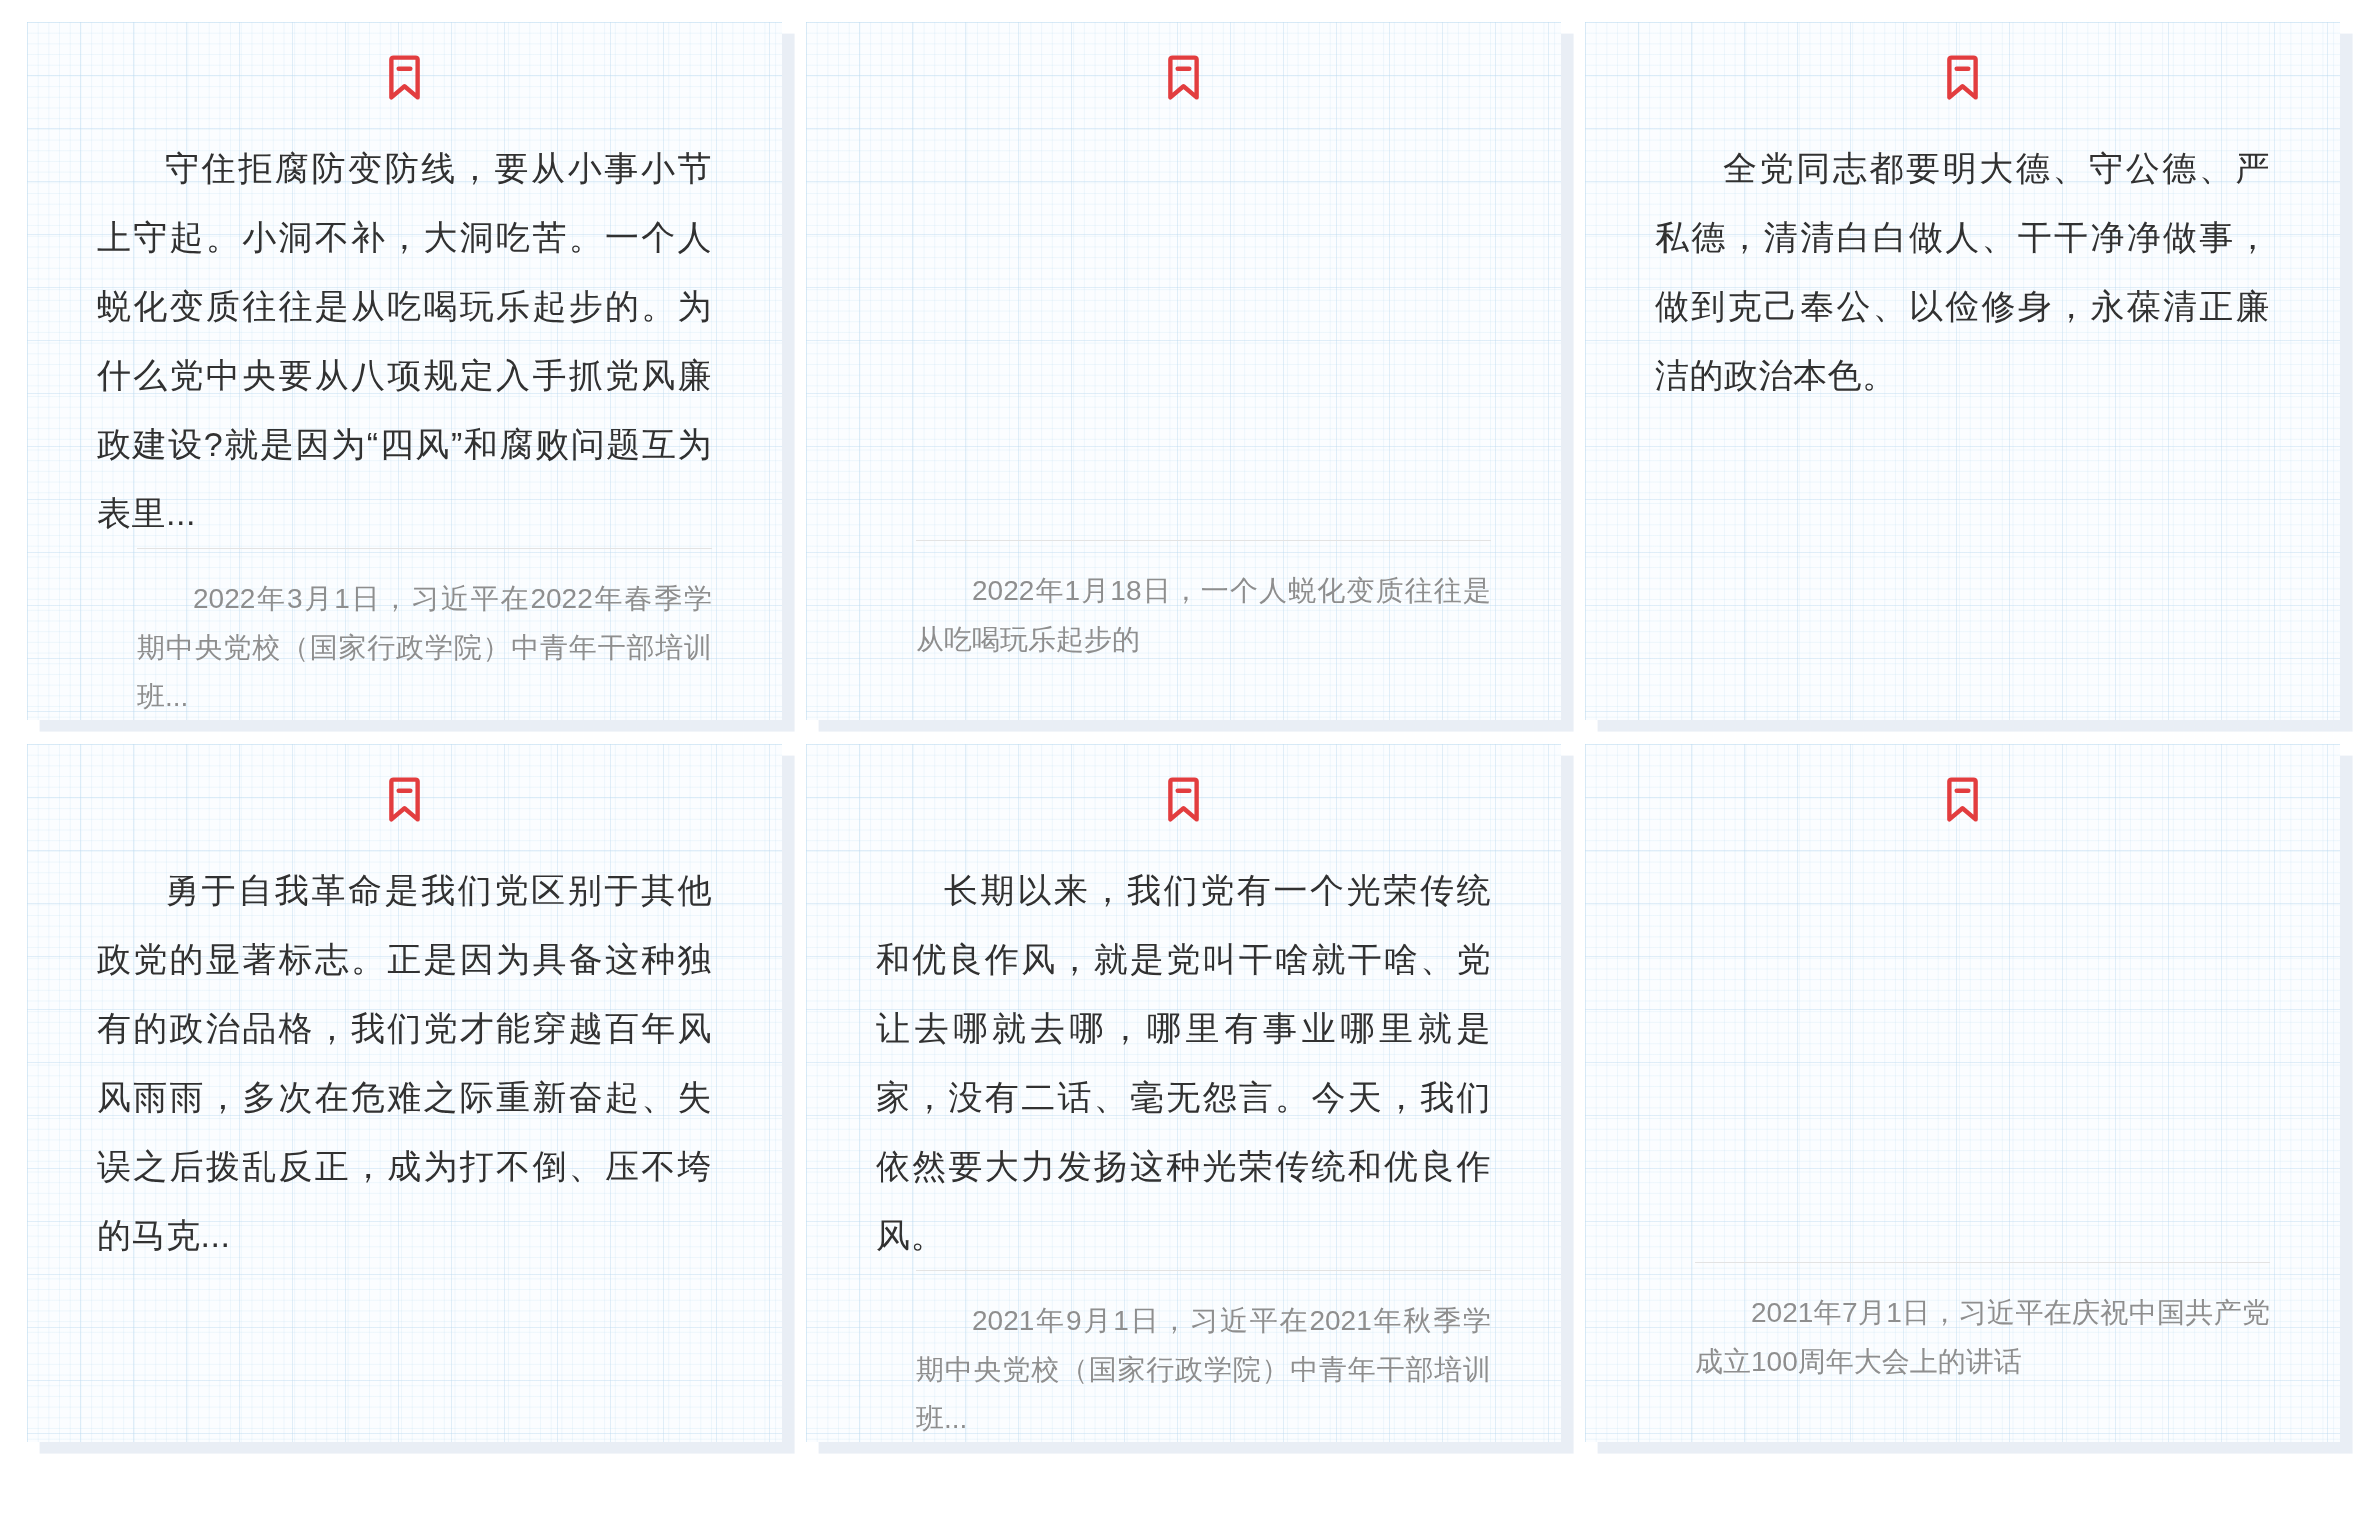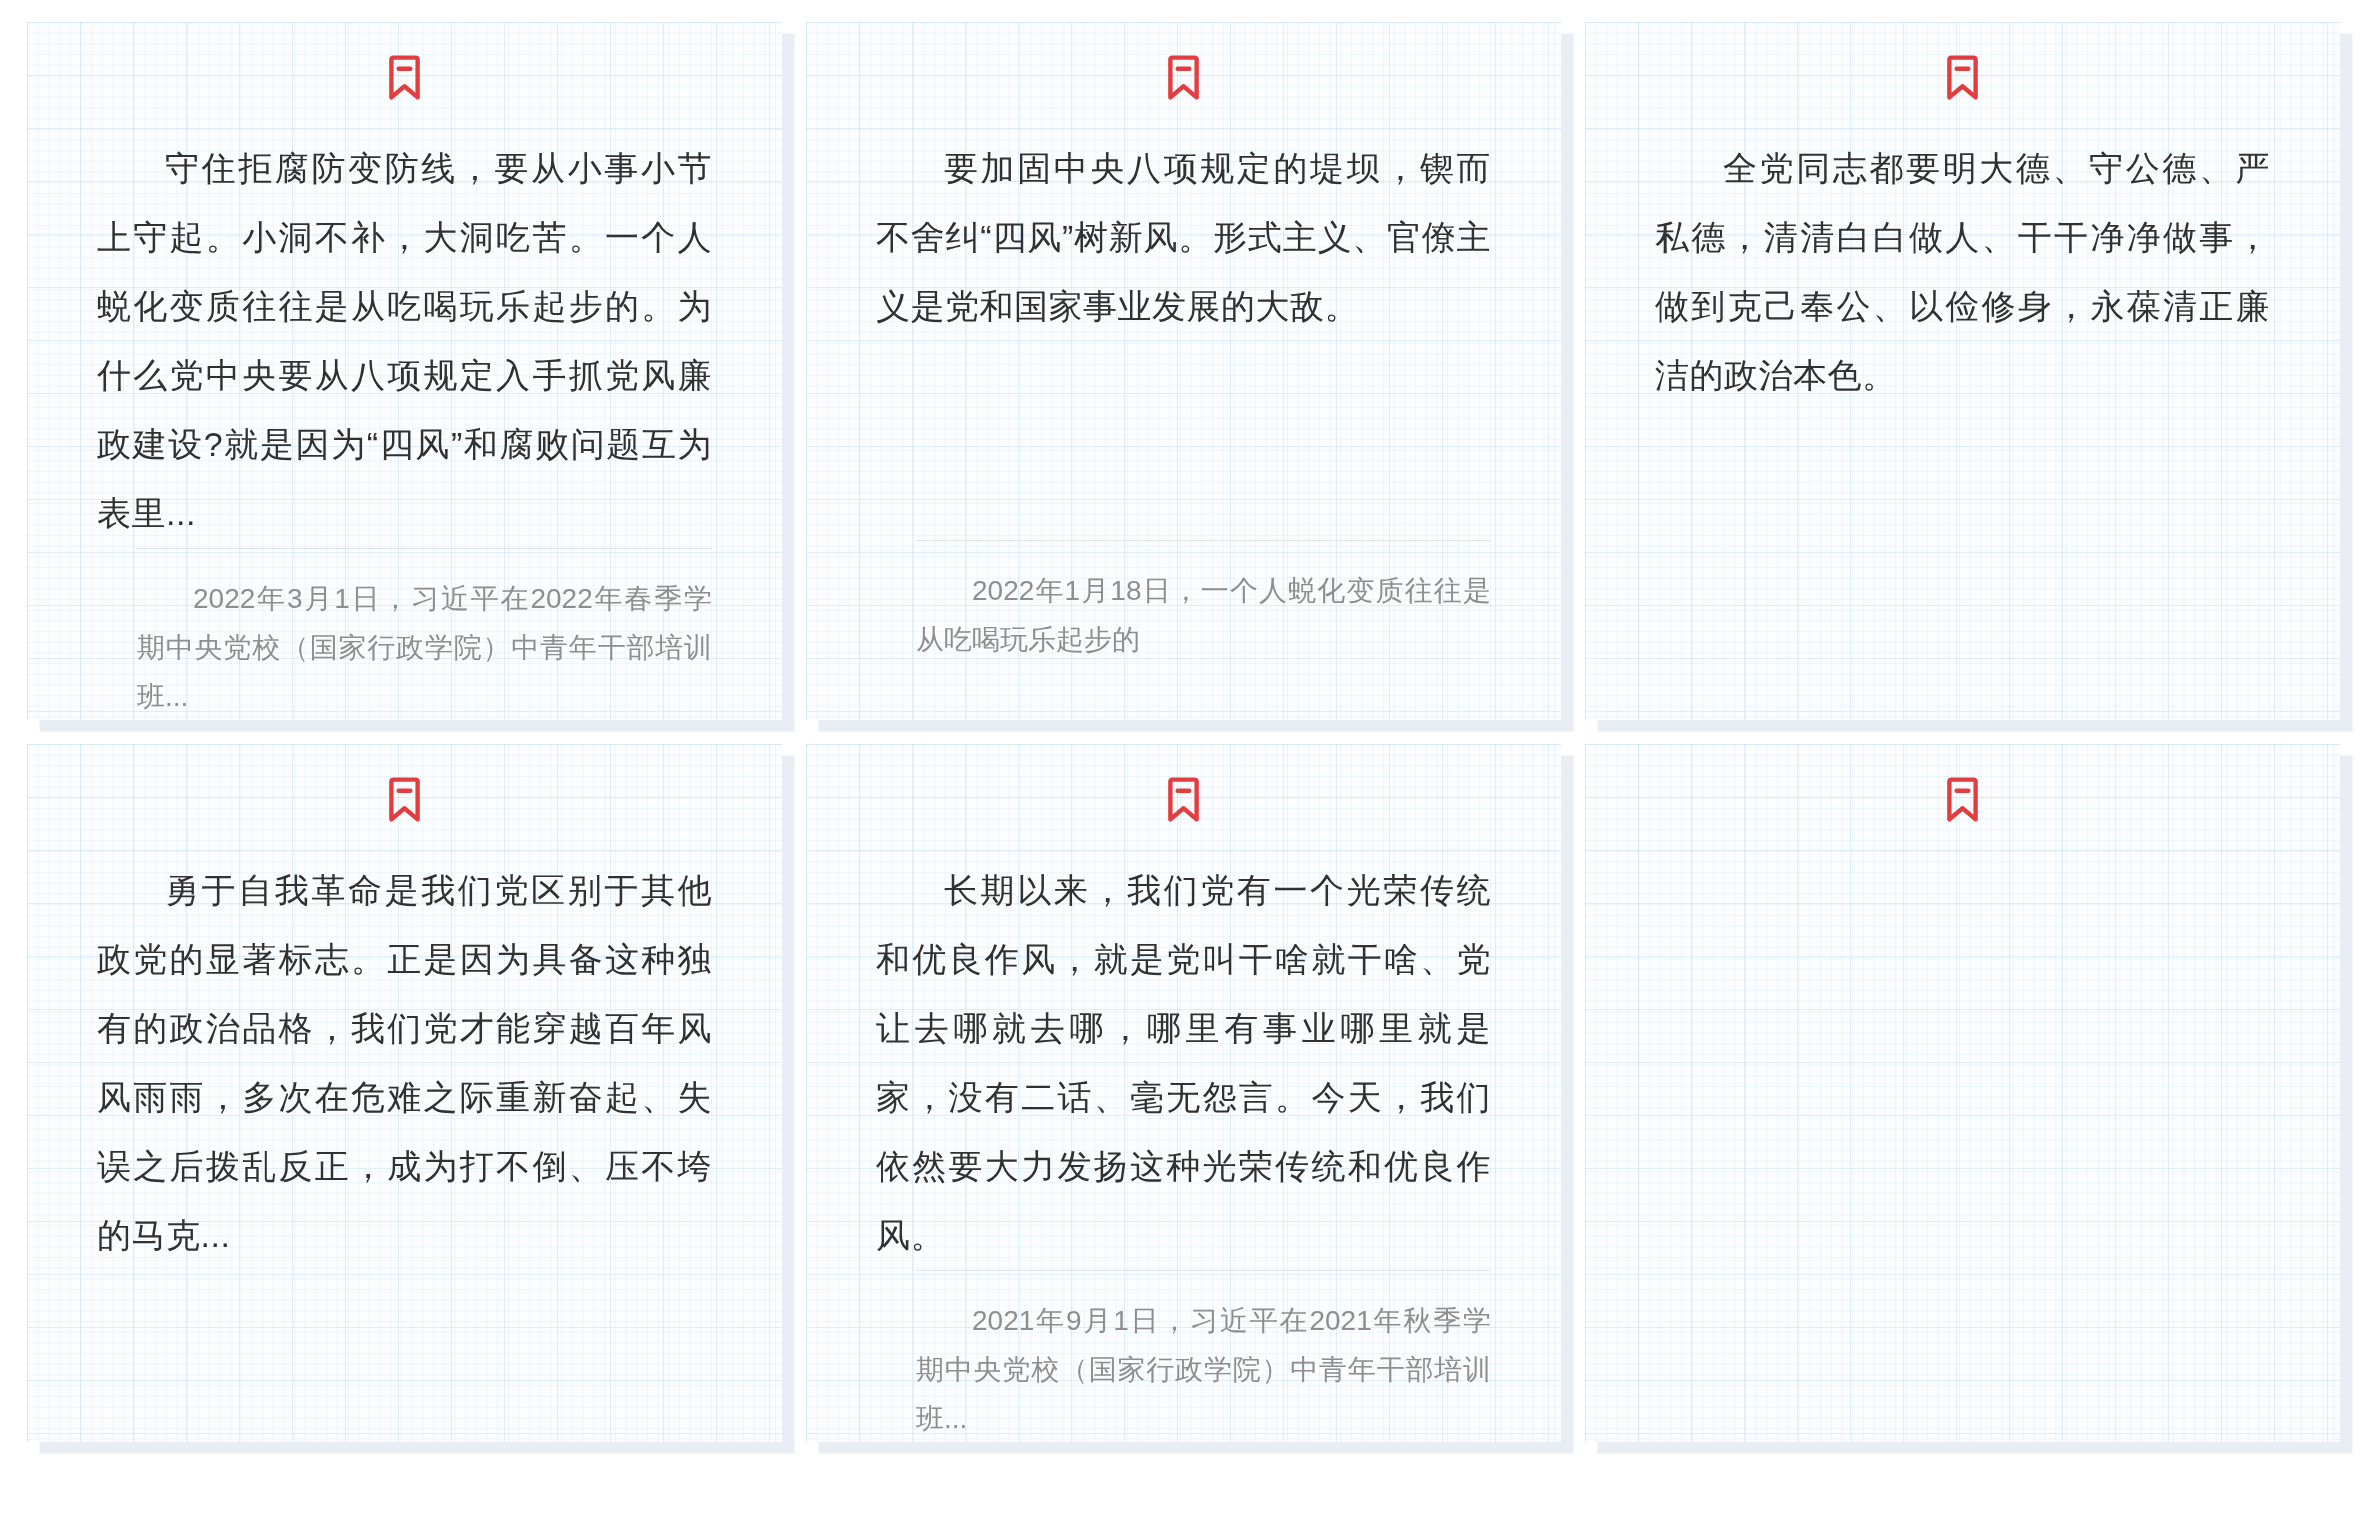--- a/index.html
+++ b/index.html
@@ -86,21 +86,20 @@
     <div class="attribution">2022年3月1日，习近平在2022年春季学期中央党校（国家行政学院）中青年干部培训班...</div>
   </article>
 
   <article class="card">
     <div class="icon-wrap">
       <svg width="35" height="49" viewBox="0 0 36 50" fill="none" xmlns="http://www.w3.org/2000/svg">
         <path d="M6.5 4.5 h23 a2 2 0 0 1 2 2 v39 l-13.5 -11.5 -13.5 11.5 v-39 a2 2 0 0 1 2 -2 z" stroke="#e23d3f" stroke-width="4.5" stroke-linejoin="round"></path>
         <line x1="12" y1="16" x2="24" y2="16" stroke="#e23d3f" stroke-width="4.5" stroke-linecap="round"></line>
       </svg>
     </div>
-    <p class="quote">要加固中央八项规定的堤坝，锲而不舍纠“四风”树新风。形式主义、官僚主义是党和国家事业发展的大敌。</p>
     <div class="attribution">2022年1月18日，一个人蜕化变质往往是从吃喝玩乐起步的</div>
   </article>
 
   <article class="card">
     <div class="icon-wrap">
       <svg width="35" height="49" viewBox="0 0 36 50" fill="none" xmlns="http://www.w3.org/2000/svg">
         <path d="M6.5 4.5 h23 a2 2 0 0 1 2 2 v39 l-13.5 -11.5 -13.5 11.5 v-39 a2 2 0 0 1 2 -2 z" stroke="#e23d3f" stroke-width="4.5" stroke-linejoin="round"></path>
         <line x1="12" y1="16" x2="24" y2="16" stroke="#e23d3f" stroke-width="4.5" stroke-linecap="round"></line>
       </svg>
     </div>
@@ -128,16 +127,17 @@
     <div class="attribution">2021年9月1日，习近平在2021年秋季学期中央党校（国家行政学院）中青年干部培训班...</div>
   </article>
 
   <article class="card">
     <div class="icon-wrap">
       <svg width="35" height="49" viewBox="0 0 36 50" fill="none" xmlns="http://www.w3.org/2000/svg">
         <path d="M6.5 4.5 h23 a2 2 0 0 1 2 2 v39 l-13.5 -11.5 -13.5 11.5 v-39 a2 2 0 0 1 2 -2 z" stroke="#e23d3f" stroke-width="4.5" stroke-linejoin="round"></path>
         <line x1="12" y1="16" x2="24" y2="16" stroke="#e23d3f" stroke-width="4.5" stroke-linecap="round"></line>
       </svg>
     </div>
+    <div class="attribution">2021年7月1日，习近平在庆祝中国共产党成立100周年大会上的讲话</div>
   </article>
 
 </main>
 
 
 </body></html>

